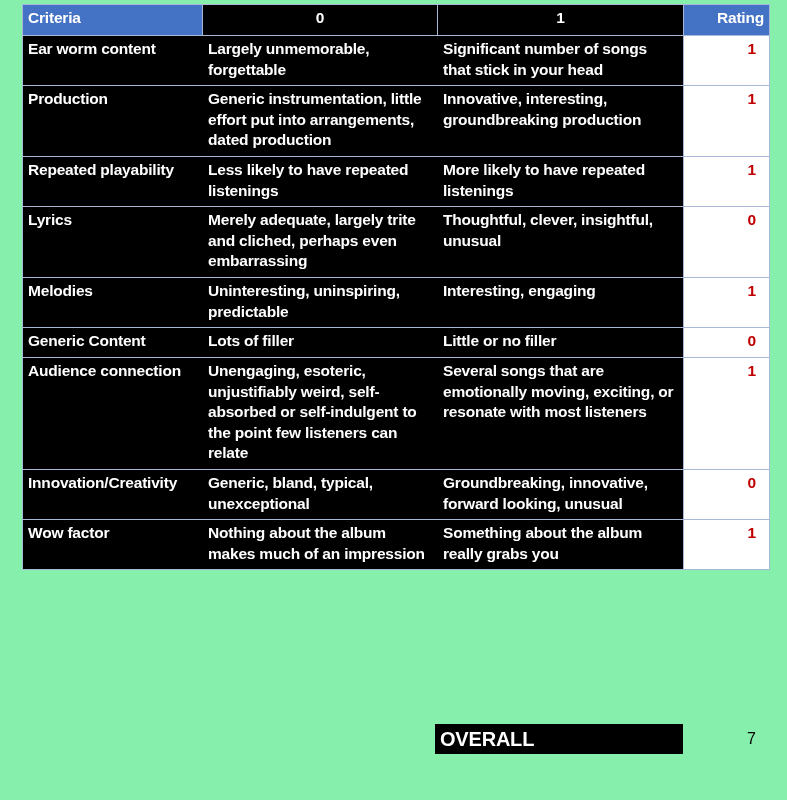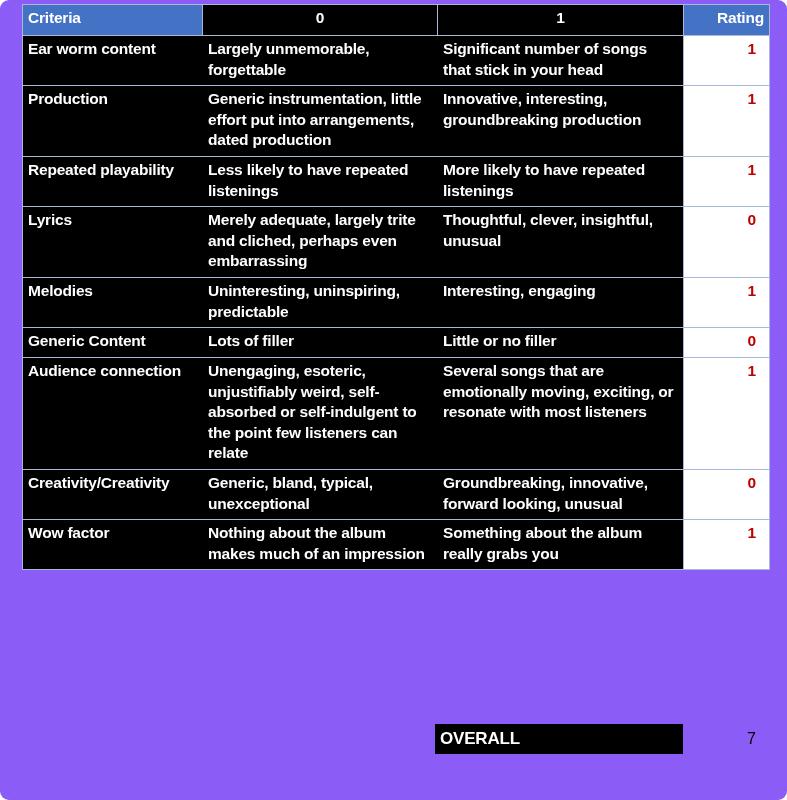--- a/index.html
+++ b/index.html
@@ -11,22 +11,21 @@
     width: 787px;
     height: 800px;
     font-family: "Liberation Sans", sans-serif;
     -webkit-font-smoothing: antialiased;
   }
   #page {
     position: relative;
     width: 787px;
     height: 800px;
     overflow: hidden;
-    background: #8b5cf6;
-    border-radius: 9px;
+    background: #86efac;
   }
   .rubric-table {
     position: absolute;
     left: 22px;
     top: 4px;
     width: 747px;
     border-collapse: collapse;
     table-layout: fixed;
   }
   .rubric-table td, .rubric-table th {
@@ -99,21 +98,21 @@
     height: 30px;
   }
   .overall-box {
     position: absolute;
     left: 0;
     top: 0;
     width: 248px;
     height: 30px;
     background: #000000;
     color: #ffffff;
-    font-size: 17px;
+    font-size: 20px;
     font-weight: bold;
     letter-spacing: -0.2px;
     display: flex;
     align-items: center;
     padding-left: 5px;
     box-sizing: border-box;
   }
   .overall-value {
     position: absolute;
     left: 248px;
@@ -187,21 +186,21 @@
           <td class="desc last">Little or no filler</td>
           <td class="rating">0</td>
         </tr>
         <tr>
           <td class="crit">Audience connection</td>
           <td class="desc">Unengaging, esoteric, unjustifiably weird, self-absorbed or self-indulgent to the point few listeners can relate</td>
           <td class="desc last">Several songs that are emotionally moving, exciting, or resonate with most listeners</td>
           <td class="rating">1</td>
         </tr>
         <tr>
-          <td class="crit">Creativity/Creativity</td>
+          <td class="crit">Innovation/Creativity</td>
           <td class="desc">Generic, bland, typical, unexceptional</td>
           <td class="desc last">Groundbreaking, innovative, forward looking, unusual</td>
           <td class="rating">0</td>
         </tr>
         <tr>
           <td class="crit">Wow factor</td>
           <td class="desc">Nothing about the album makes much of an impression</td>
           <td class="desc last">Something about the album really grabs you</td>
           <td class="rating">1</td>
         </tr>

